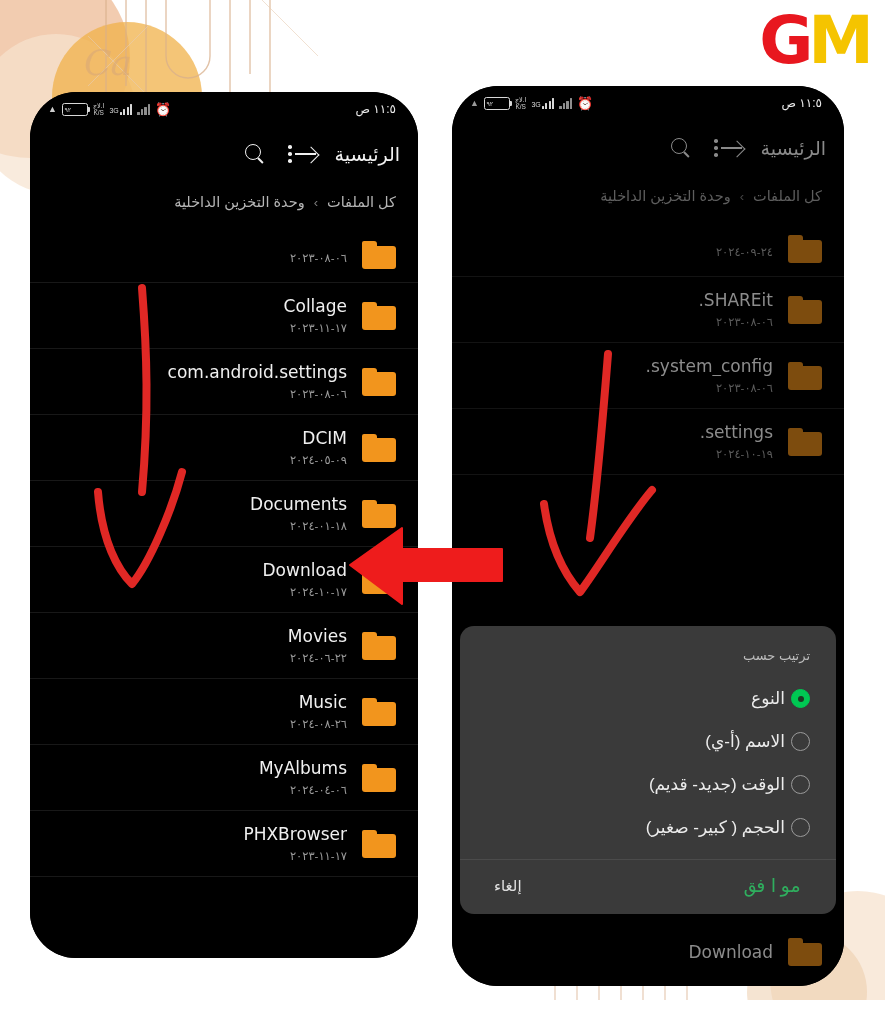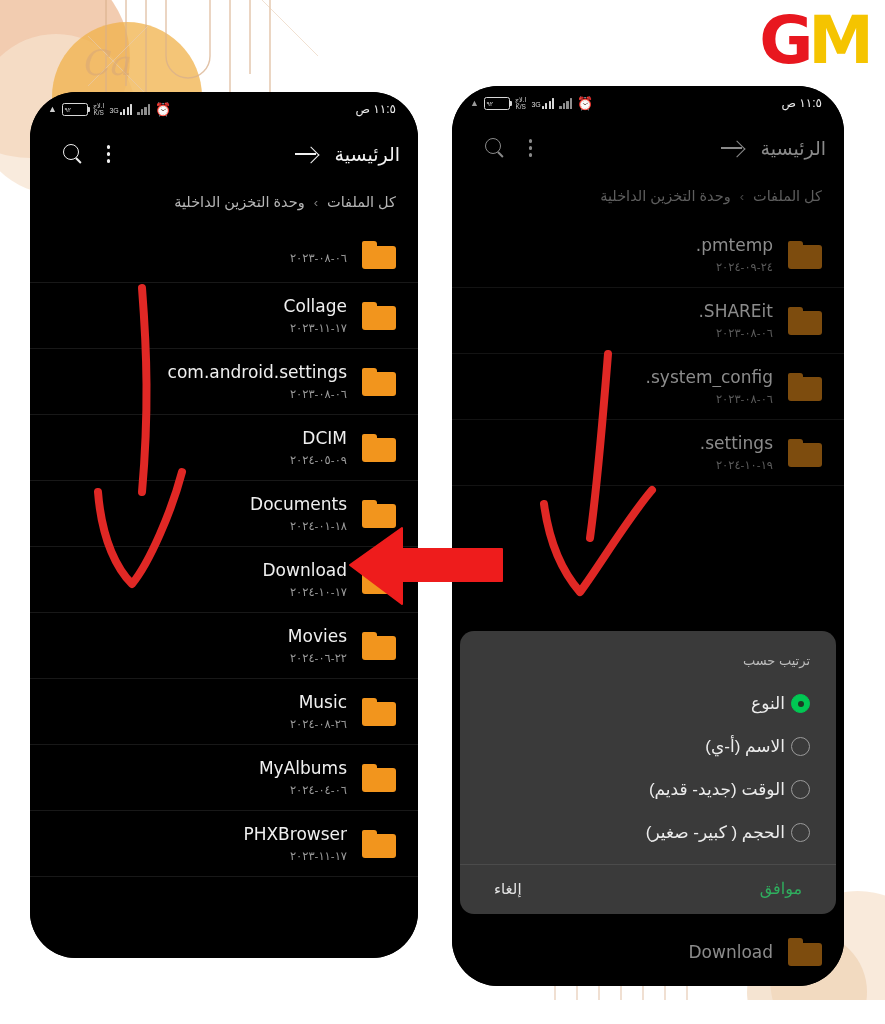--- a/index.html
+++ b/index.html
@@ -184,21 +184,21 @@
     color: #eaeaea;
     direction: rtl;
     white-space: nowrap;
   }
 
   
   .appbar {
     height: 56px;
     display: flex;
     align-items: center;
-    justify-content: space-between;
+    justify-content: flex-start;
     padding: 0 18px 0 32px;
   }
   .appbar-right {
     display: flex;
     align-items: center;
     gap: 16px;
     flex-direction: row-reverse;
   }
   .appbar-left {
     display: flex;
@@ -414,25 +414,25 @@
   }
   .btn-cancel {
     font-size: 15px;
     color: #e3e3e3;
     background: none;
     border: none;
     font-family: inherit;
     cursor: pointer;
   }
   .btn-ok {
-    font-size: 16px;
+    font-size: 19px;
     color: #2fae5e;
     background: none;
     border: none;
-    font-family: Liberation Serif, serif;
+    font-family: Liberation Mono, monospace;
     cursor: pointer;
     text-align: center;
   }
 
   
   .bottom-peek {
     position: absolute;
     left: 0; right: 0; bottom: 0;
     height: 68px;
     display: flex;
@@ -711,21 +711,20 @@
         <span>وحدة التخزين الداخلية</span>
       </div>
 
       <div class="filelist" id="right-filelist">
           <div class="file-row">
             <div class="folder-icon">
               <span class="tab"></span>
               <span class="body"></span>
             </div>
             <div class="file-meta">
-              <div class="file-name">.pmtemp</div>
               <div class="file-date">٢٤-٠٩-٢٠٢٤</div>
             </div>
           </div>
           <div class="file-row">
             <div class="folder-icon">
               <span class="tab"></span>
               <span class="body"></span>
             </div>
             <div class="file-meta">
               <div class="file-name">.SHAREit</div>

